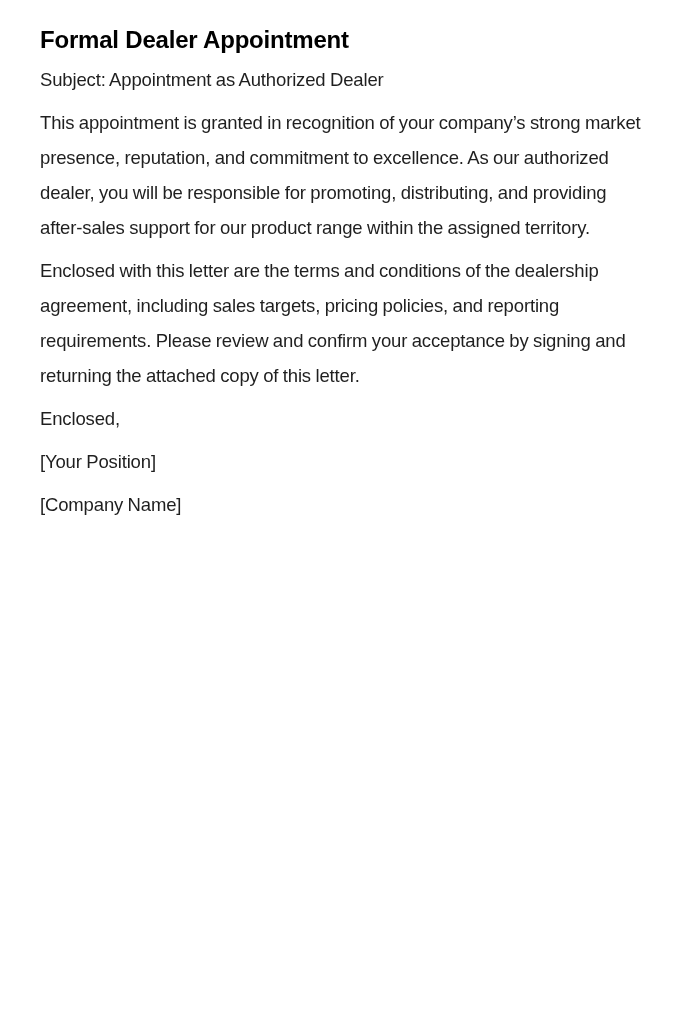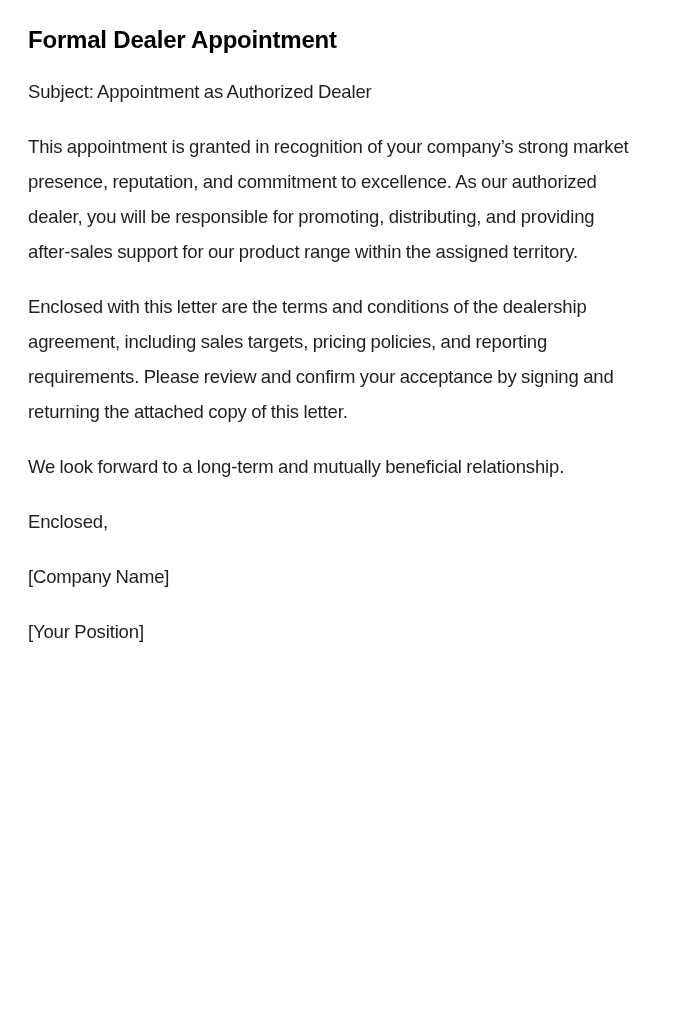--- a/index.html
+++ b/index.html
@@ -11,33 +11,33 @@
     width: 700px;
     height: 1033px;
     overflow: hidden;
     font-family: "Liberation Sans", "DejaVu Sans", sans-serif;
     color: #1f1f1f;
   }
   .page {
     box-sizing: border-box;
     width: 700px;
     height: 1033px;
-    padding: 26px 40px 0 28px;
+    padding: 26px 40px 0 40px;
     background: #ffffff;
   }
   .doc-title {
     margin: 0;
     font-size: 24px;
     line-height: 28px;
     font-weight: 700;
     color: #000000;
     letter-spacing: -0.2px;
   }
   .doc-paragraph {
-    margin: 20px 0 0 0;
+    margin: 8px 0 0 0;
     max-width: 602px;
     font-size: 18.5px;
     line-height: 35px;
     font-weight: 400;
     color: #1f1f1f;
     letter-spacing: -0.15px;
     word-spacing: -0.5px;
   }
 </style>
 </head>
@@ -47,21 +47,20 @@
   <h1 class="doc-title">Formal Dealer Appointment</h1>
 
   <p class="doc-paragraph">Subject: Appointment as Authorized Dealer</p>
 
 
 
   <p class="doc-paragraph">This appointment is granted in recognition of your company’s strong market presence, reputation, and commitment to excellence. As our authorized dealer, you will be responsible for promoting, distributing, and providing after-sales support for our product range within the assigned territory.</p>
 
   <p class="doc-paragraph">Enclosed with this letter are the terms and conditions of the dealership agreement, including sales targets, pricing policies, and reporting requirements. Please review and confirm your acceptance by signing and returning the attached copy of this letter.</p>
 
-  <p class="doc-paragraph">We look forward to a long-term and mutually beneficial relationship.</p>
 
   <p class="doc-paragraph">Enclosed,</p>
 
 
+  <p class="doc-paragraph">[Your Position]</p>
+
   <p class="doc-paragraph">[Company Name]</p>
-
-  <p class="doc-paragraph">[Your Position]</p>
 </div>
 
 </body></html>

